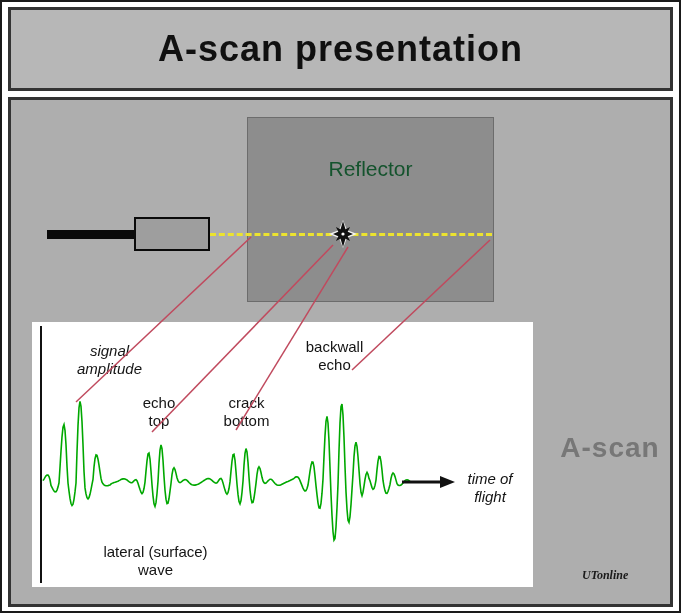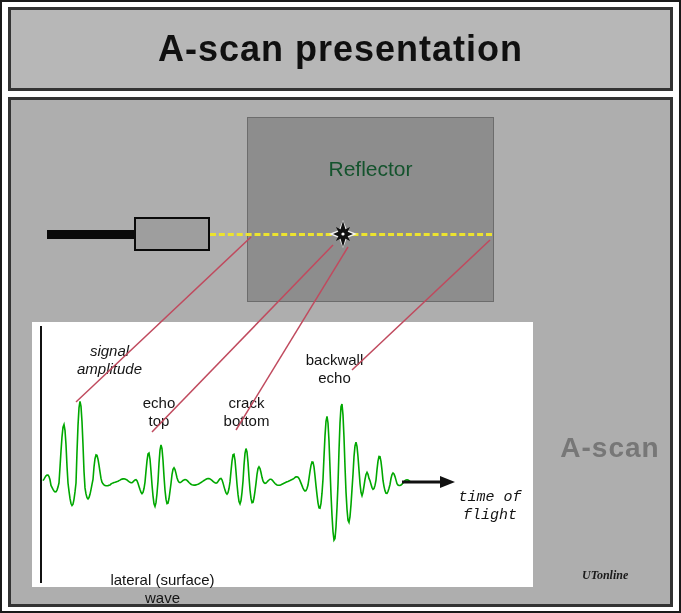--- a/index.html
+++ b/index.html
@@ -40,23 +40,23 @@
   }
   #panel-svg{position:absolute;left:0;top:0;}
   .panel-label{
     position:absolute;font-size:15px;color:#141414;text-align:center;
     line-height:1.22;white-space:pre-line;
   }
   .italic{font-style:italic;}
   #signal-amplitude-label{left:30px;top:20px;width:95px;}
   #crack-top-label{left:92px;top:72px;width:70px;}
   #crack-bottom-label{left:172px;top:72px;width:85px;}
-  #backwall-echo-label{left:255px;top:16px;width:95px;margin-top:13px;}
-  #lateral-wave-label{left:43px;top:221px;width:175px;margin-top:28px;}
-  #time-of-flight-label{left:418px;top:167px;width:80px;font-family:Liberation Mono, monospace;}
+  #backwall-echo-label{left:255px;top:16px;width:95px;}
+  #lateral-wave-label{left:36px;top:221px;width:175px;}
+  #time-of-flight-label{left:418px;top:148px;width:80px;}
   #ascan-caption{
     left:548px;top:430px;width:120px;font-size:28px;font-weight:bold;
     color:#777777;letter-spacing:1px;text-align:center;
   }
   #credit{
     left:580px;top:566px;width:90px;font-family:"Liberation Serif",serif;
     font-style:italic;font-weight:bold;font-size:12px;color:#1a1a1a;
   }
   #pointer-svg{position:absolute;left:0;top:0;pointer-events:none;}
 </style>

